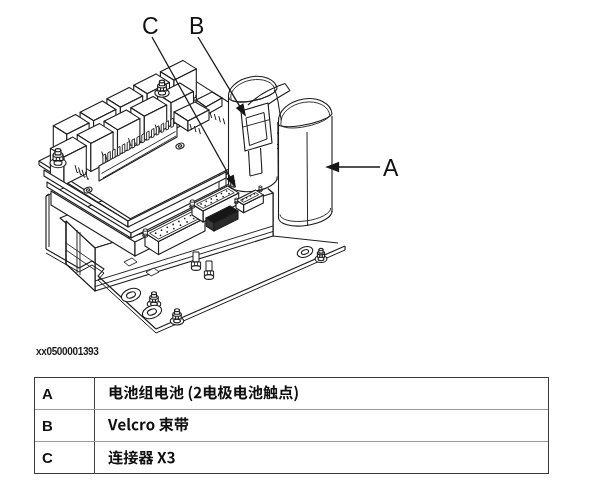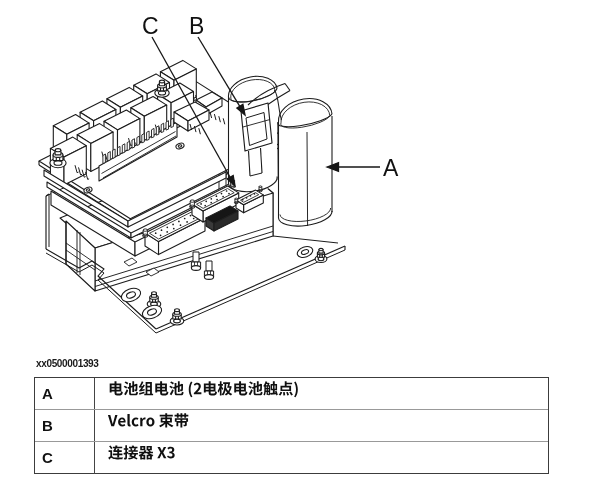--- a/index.html
+++ b/index.html
@@ -1,28 +1,28 @@
 <!DOCTYPE html>
 <html><head>
 <meta charset="utf-8">
 <style>
   html,body { margin:0; padding:0; }
   body { width:600px; height:500px; background:#fff; position:relative; overflow:hidden;
          font-family:"Liberation Sans","DejaVu Sans",sans-serif; }
   #figure { position:absolute; left:0; top:0; }
   #caption { position:absolute; left:36px; top:346px; font-size:10px; font-weight:bold;
-              color:#1a1a1a; letter-spacing:-0.35px;margin-top:12px; }
+              color:#1a1a1a; letter-spacing:-0.35px; }
   #parts-table { position:absolute; left:34px; top:377px; width:515px; height:97px;
                   border:1.6px solid #3c3c3c; box-sizing:border-box; }
   .t-row { position:relative; height:31.9px; box-sizing:border-box; border-bottom:1px solid #999; }
   .t-row:last-child { border-bottom:none; }
   .t-key { position:absolute; left:0; top:0; bottom:0; width:60px; box-sizing:border-box;
             border-right:1.1px solid #444; display:flex; align-items:center; padding-left:7px;
             font-size:15px; font-weight:bold; color:#111; }
-  .t-label { position:absolute; left:61px; right:0; top:0; bottom:0; display:flex; align-items:flex-start;
+  .t-label { position:absolute; left:61px; right:0; top:0; bottom:0; display:flex; align-items:center;
               padding-left:11px; }
   .real-text { font-size:15px; font-weight:bold; color:transparent; white-space:pre; position:absolute;
                 left:3px; top:50%; transform:translateY(-50%); }
   .glyph-label { display:block; }
   text.callout { font-family:"Liberation Sans","DejaVu Sans",sans-serif; font-size:23px; fill:#111; }
   .la polygon, .la polyline, .la path, .la line, .la ellipse {
     stroke:#1c1c1c; stroke-width:1.1; stroke-linejoin:round; }
   .la polygon, .la ellipse { fill:#fff; }
   .la polyline, .la path { fill:none; }
 </style>

